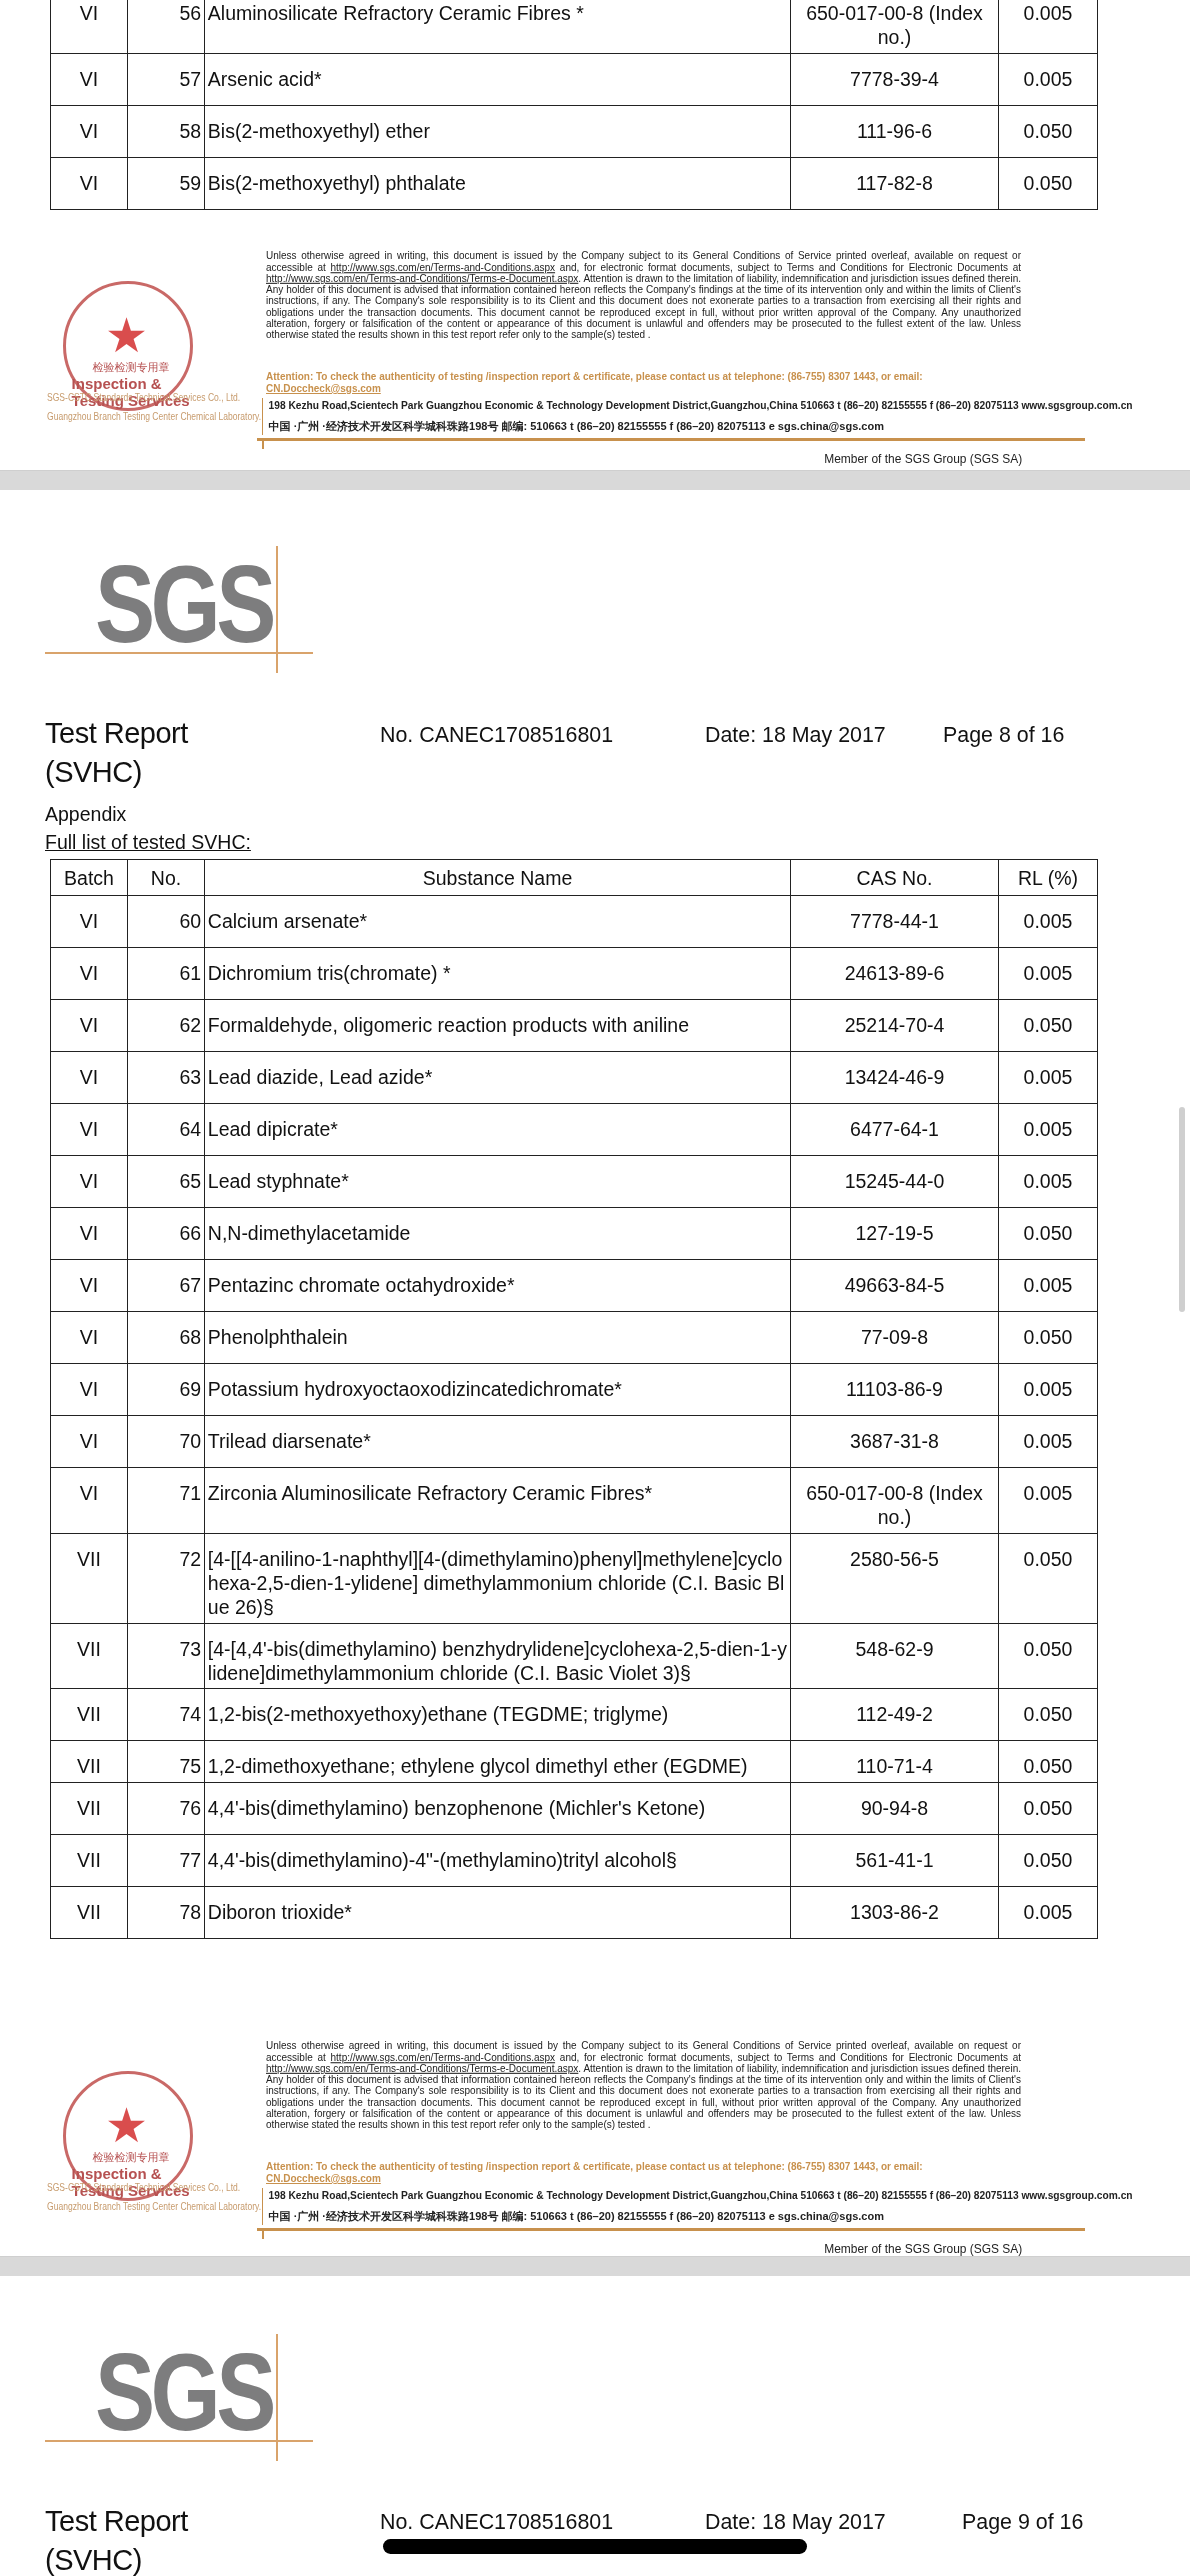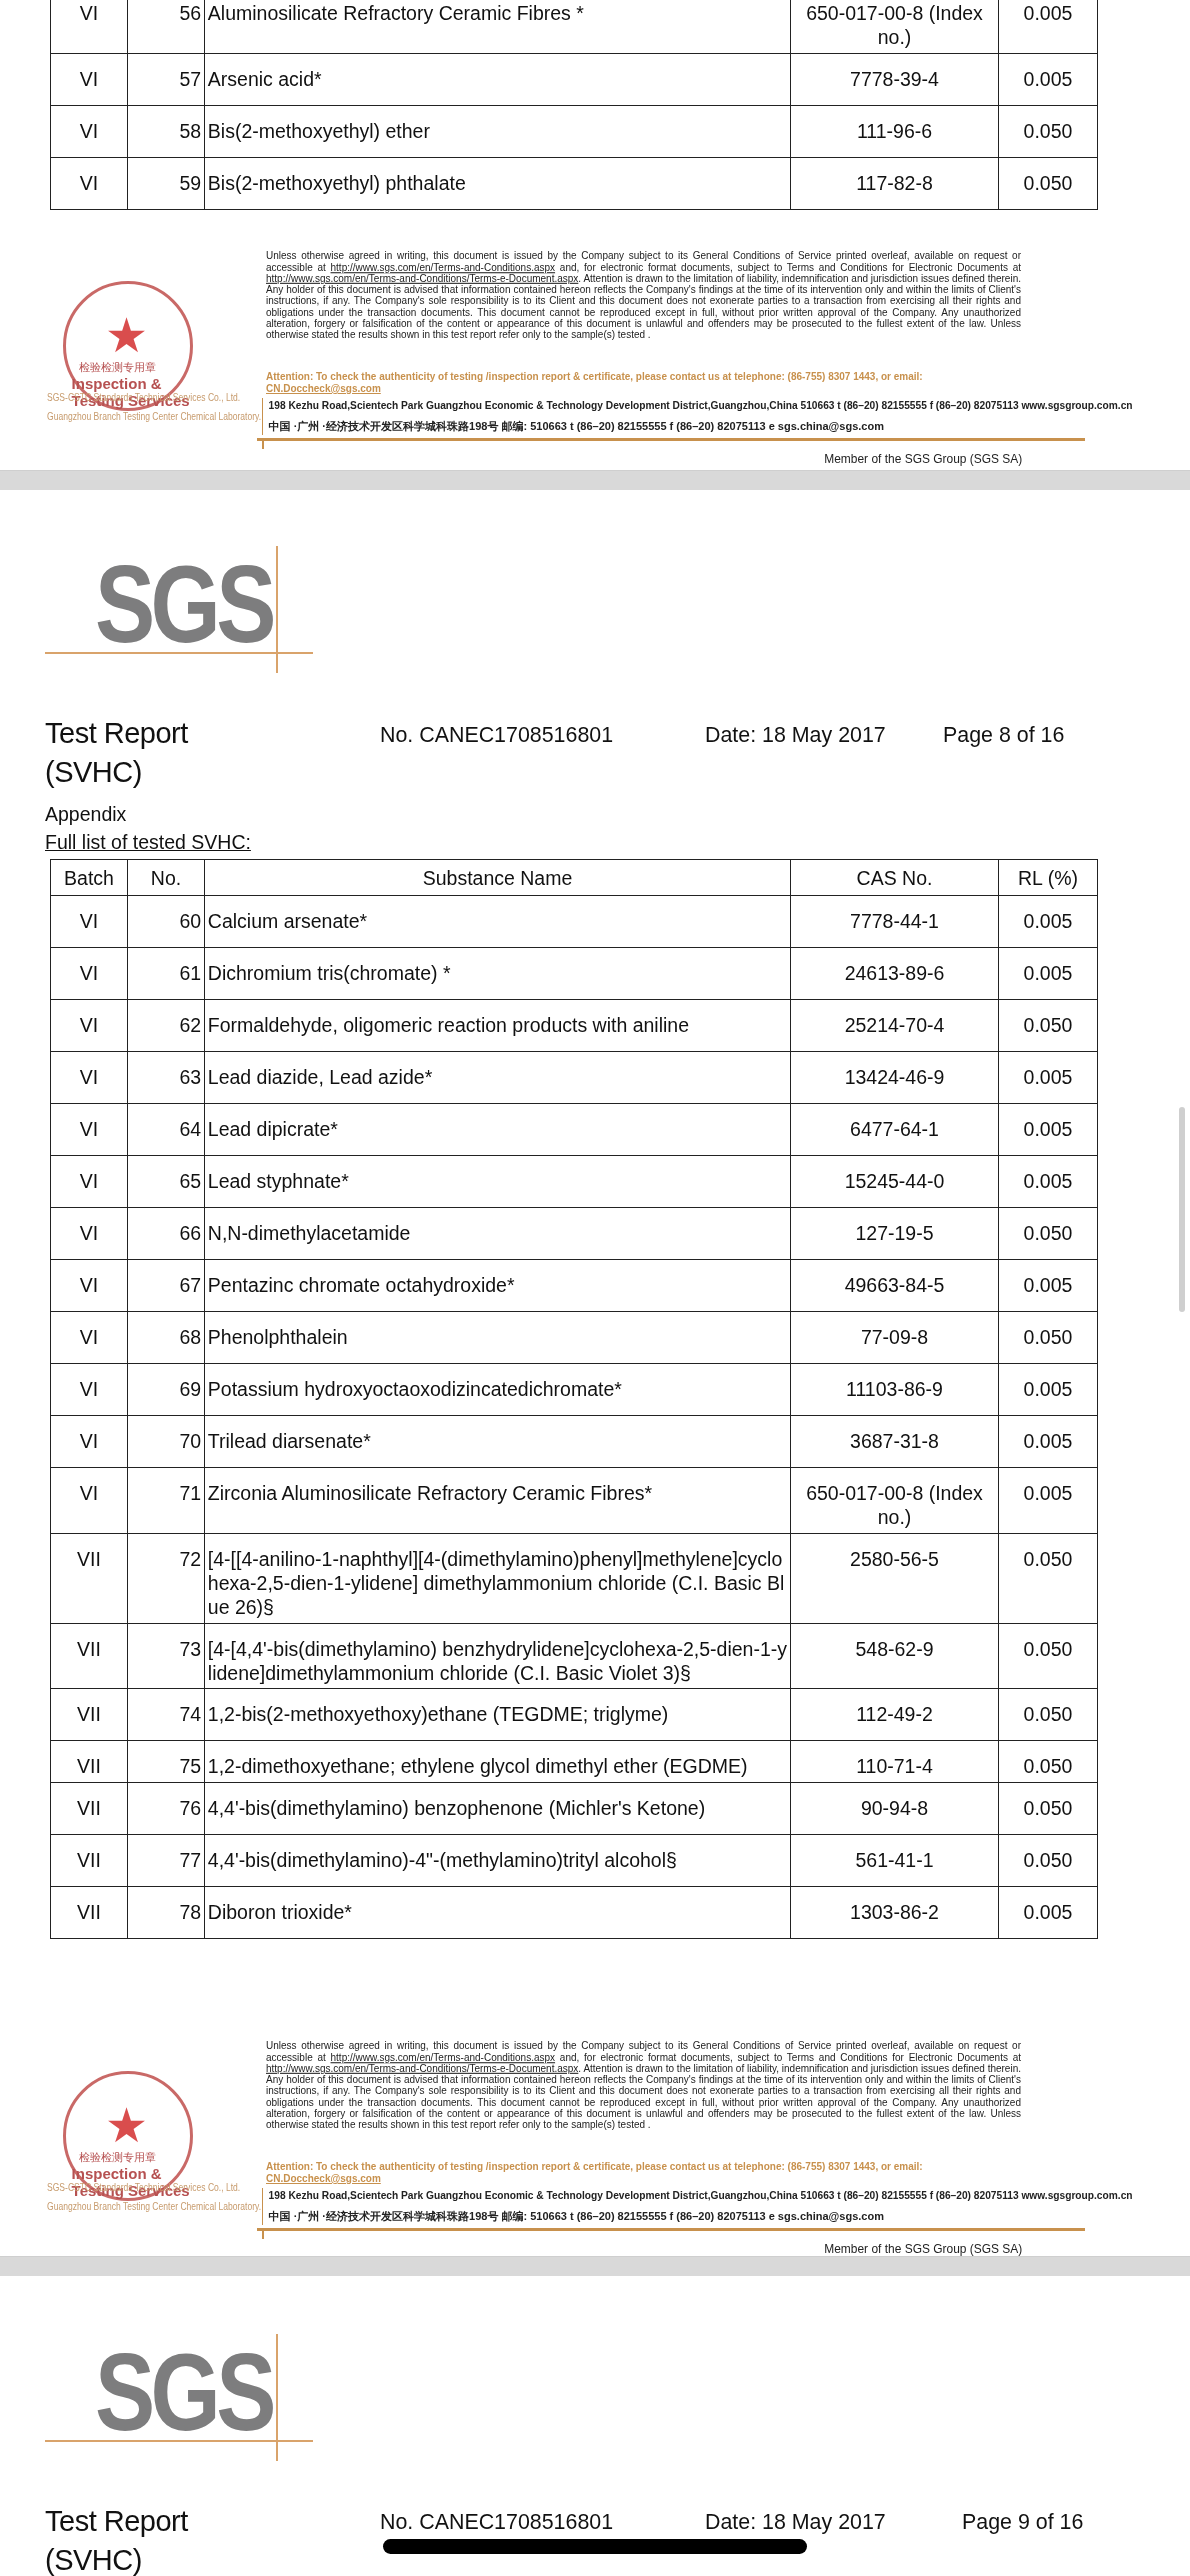--- a/index.html
+++ b/index.html
@@ -32,21 +32,21 @@
 
   
   .rep-title { position: absolute; left: 45px; font-size: 29px; color: #111; line-height: 41px; letter-spacing: -0.5px; }
   .rep-meta { position: absolute; font-size: 21.4px; color: #111; }
   .sub1 { position: absolute; left: 45px; font-size: 19.5px; }
 
   
   .footer { position: absolute; left: 0; width: 1191px; height: 223px; }
   .stamp { position: absolute; left: 63px; top: 37px; width: 130px; height: 130px; border: 3.7px solid #c0504d; border-radius: 50%; opacity: 0.85; }
   .stamp .star { position: absolute; left: 39px; top: 28px; font-size: 48px; color: #d32f2f; line-height: 48px; }
-  .stamp .cn { position: absolute; left: 13px; top: 76px; width: 104px; text-align: left; font-size: 11px; color: #a33; }
+  .stamp .cn { position: absolute; left: 13px; top: 76px; width: 104px; text-align: center; font-size: 11px; color: #a33; }
   .stamp .en { position: absolute; left: 5.6px; top: 91px; width: 119px; text-align: left; font-size: 15px; color: #a33; font-weight: bold; }
   .lab1, .lab2 { position: absolute; left: 47px; font-size: 10.7px; color: #c79b6d; white-space: nowrap; transform: scaleX(0.8); transform-origin: left top; }
   .disclaimer { position: absolute; left: 266px; top: 7.4px; width: 755px; font-size: 10px; line-height: 10.6px; text-align: justify; color: #222; font-family: "Liberation Sans", sans-serif; transform: scaleY(1.06); transform-origin: left top; }
   .disclaimer a { color: #222; text-decoration: underline; }
   .attention { position: absolute; left: 266px; top: 127px; width: 755px; font-size: 10px; line-height: 11.6px; color: #c8914d; font-weight: bold; }
   .attention a { color: #c8914d; text-decoration: underline; }
   .addr-box { position: absolute; left: 262px; top: 154px; width: 819px; height: 37px; border-left: 1.9px solid #c8914d; }
   .addr-line { position: absolute; left: 5.6px; font-size: 10.2px; color: #222; white-space: nowrap; font-weight: bold; }
   .addr-rule { position: absolute; left: 257px; top: 194px; width: 828px; height: 2.8px; background: #c8914d; }
   .addr-tick { position: absolute; left: 262px; top: 194px; width: 1.9px; height: 11px; background: #c8914d; }

